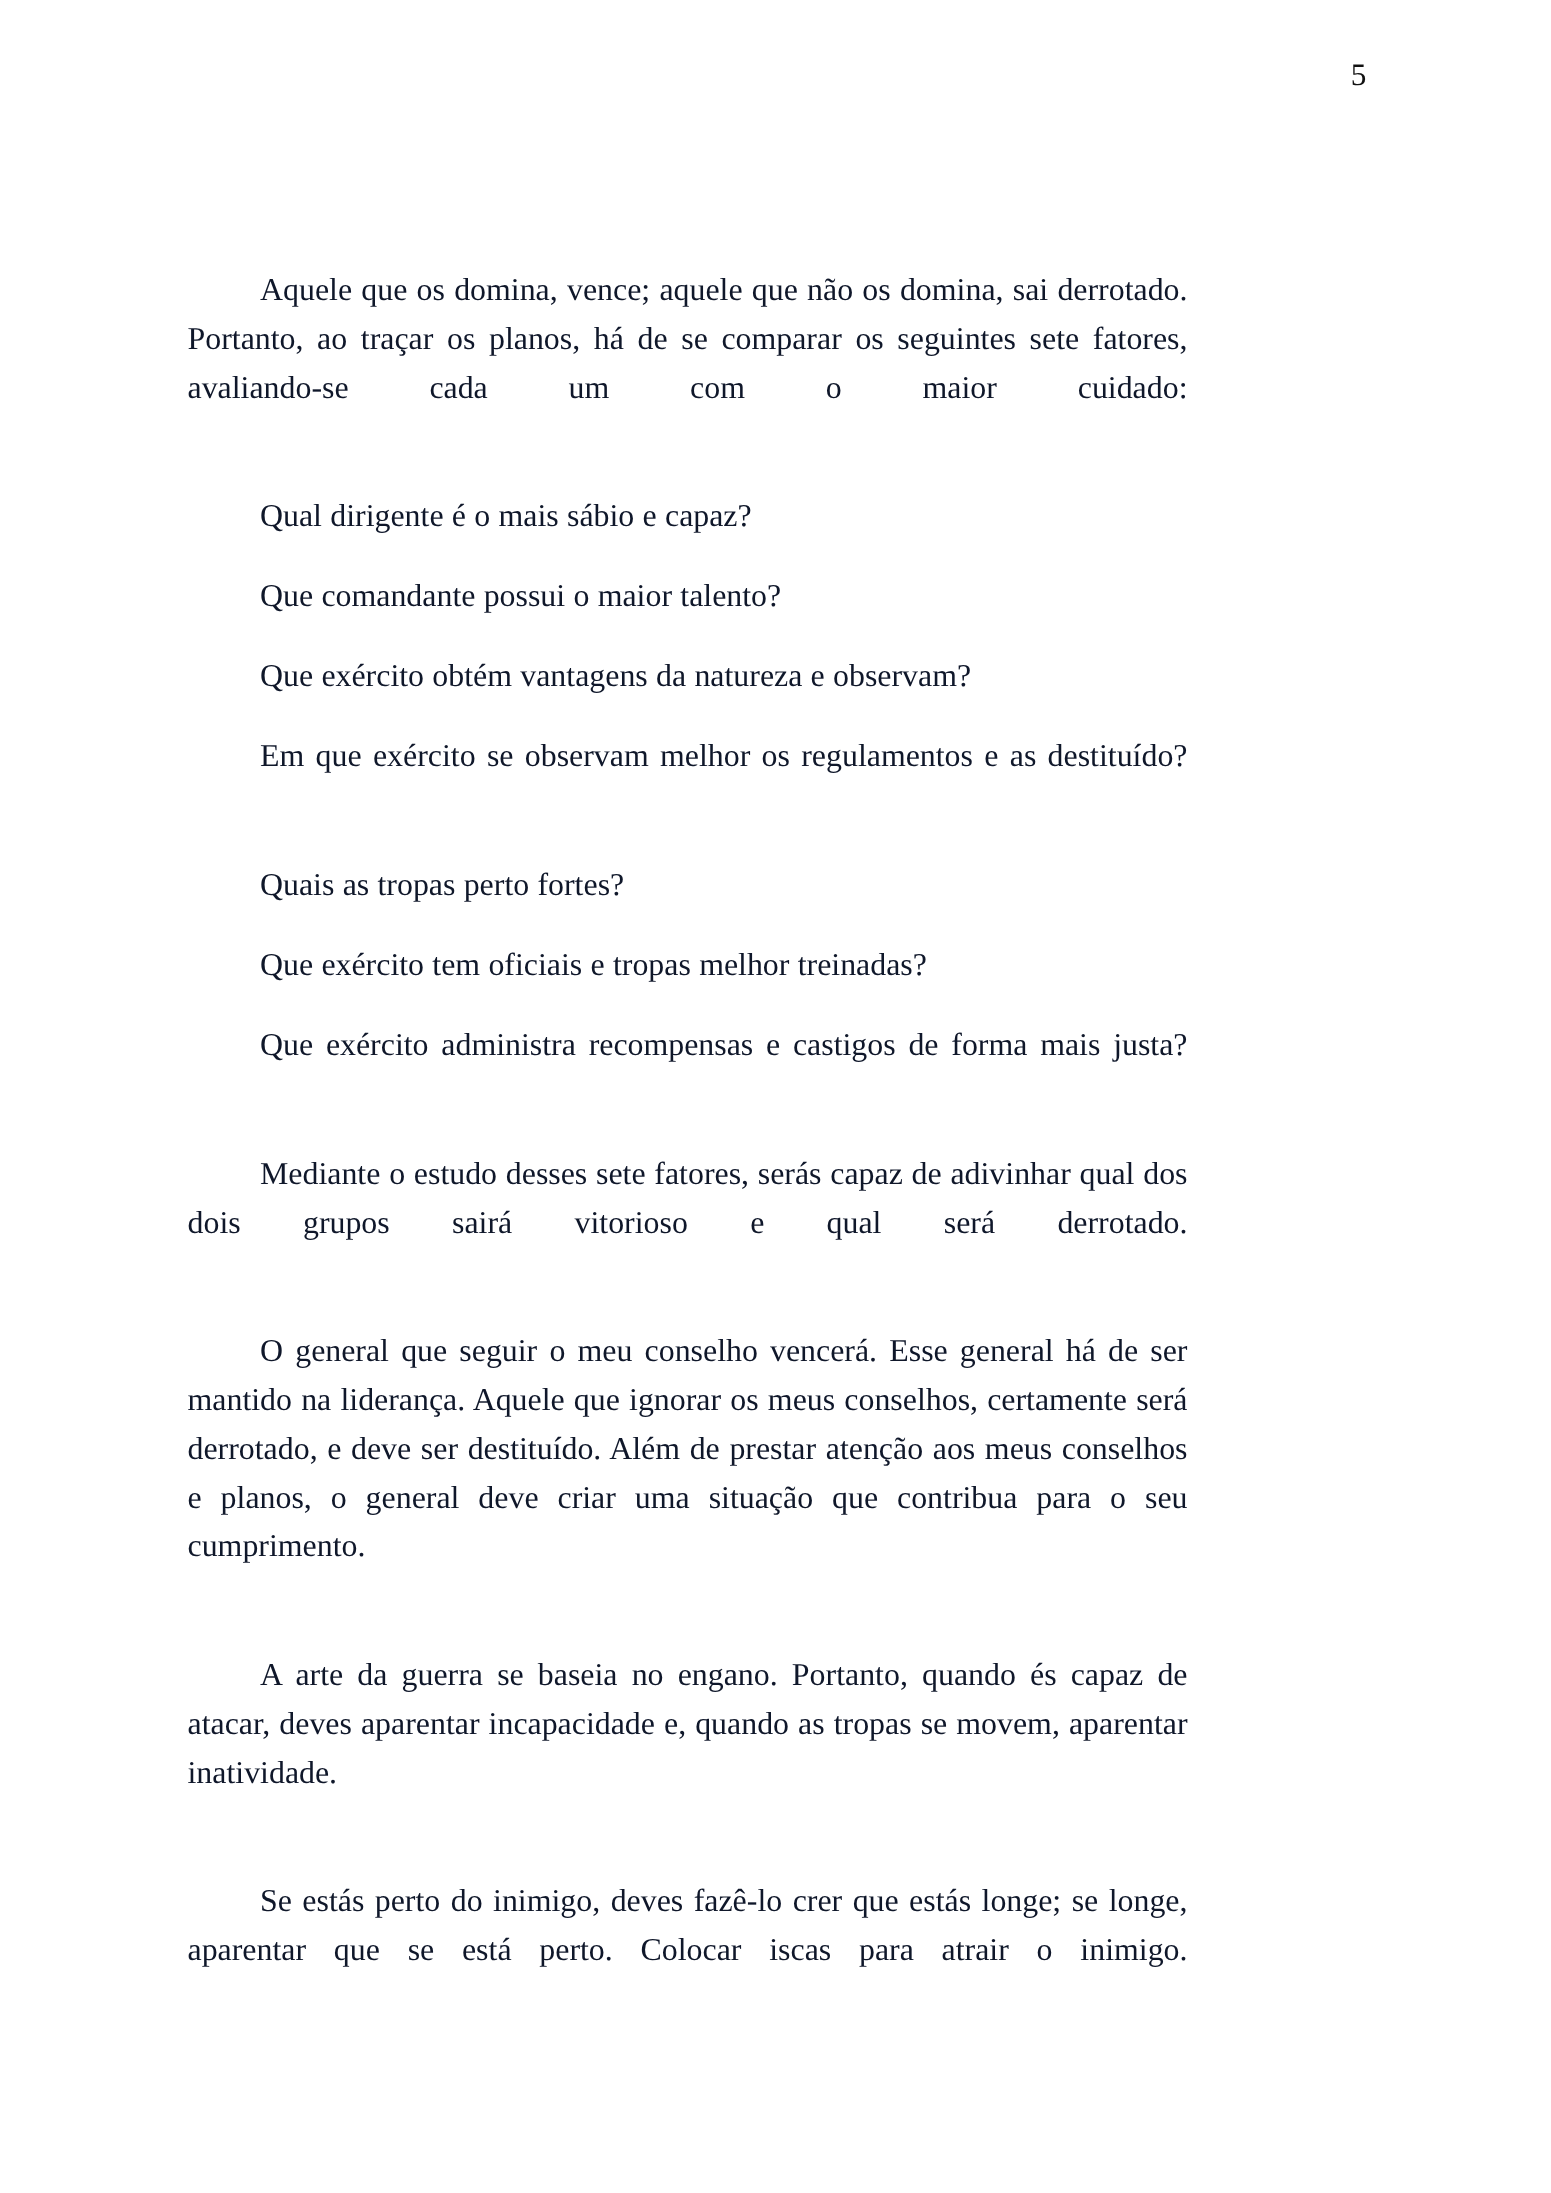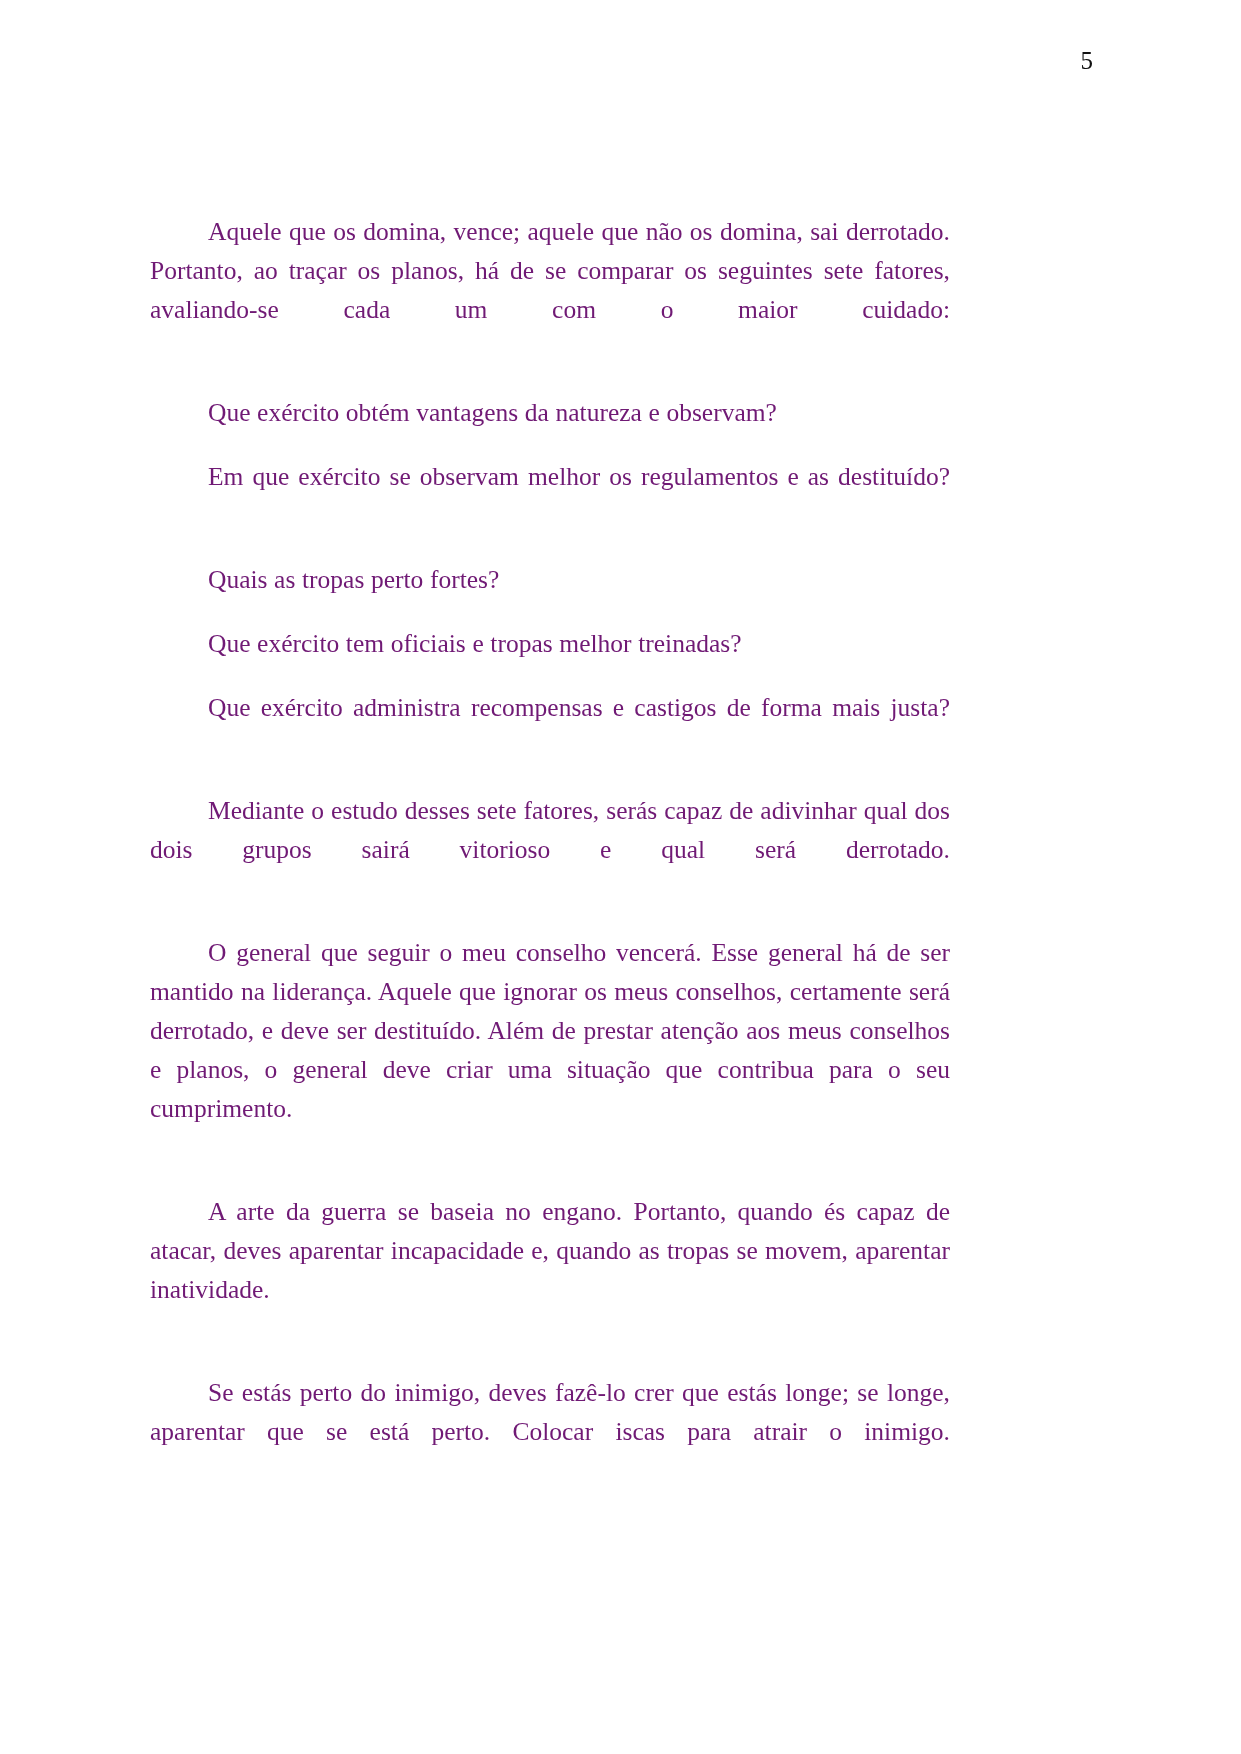--- a/index.html
+++ b/index.html
@@ -46,21 +46,21 @@
     left: 150px;
     width: 800px;
   }
   p.para {
     margin: 0 0 25px 0;
     font-size: 25.5px;
     line-height: 39px;
     text-align: justify;
     text-justify: inter-word;
     text-indent: 58px;
-    color: #701a75;
+    color: #0f172a;
     -webkit-hyphens: none;
     hyphens: none;
     word-spacing: 0.01em;
   }
   
   p.para::after {
     content: "";
     display: inline-block;
     width: 100%;
   }
@@ -76,21 +76,23 @@
 <div class="page">
 
   <div class="folio-band">
     <span class="folio">5</span>
   </div>
 
   <div class="textblock">
 
     <p class="para">Aquele que os domina, vence; aquele que não os domina, sai derrotado. Portanto, ao traçar os planos, há de se comparar os seguintes sete fatores, avaliando-se cada um com o maior cuidado:</p>
 
+    <p class="para short">Qual dirigente é o mais sábio e capaz?</p>
 
+    <p class="para short">Que comandante possui o maior talento?</p>
 
     <p class="para short">Que exército obtém vantagens da natureza e observam?</p>
 
     <p class="para">Em que exército se observam melhor os regulamentos e as destituído?</p>
 
     <p class="para short">Quais as tropas perto fortes?</p>
 
     <p class="para short">Que exército tem oficiais e tropas melhor treinadas?</p>
 
     <p class="para">Que exército administra recompensas e castigos de forma mais justa?</p>

